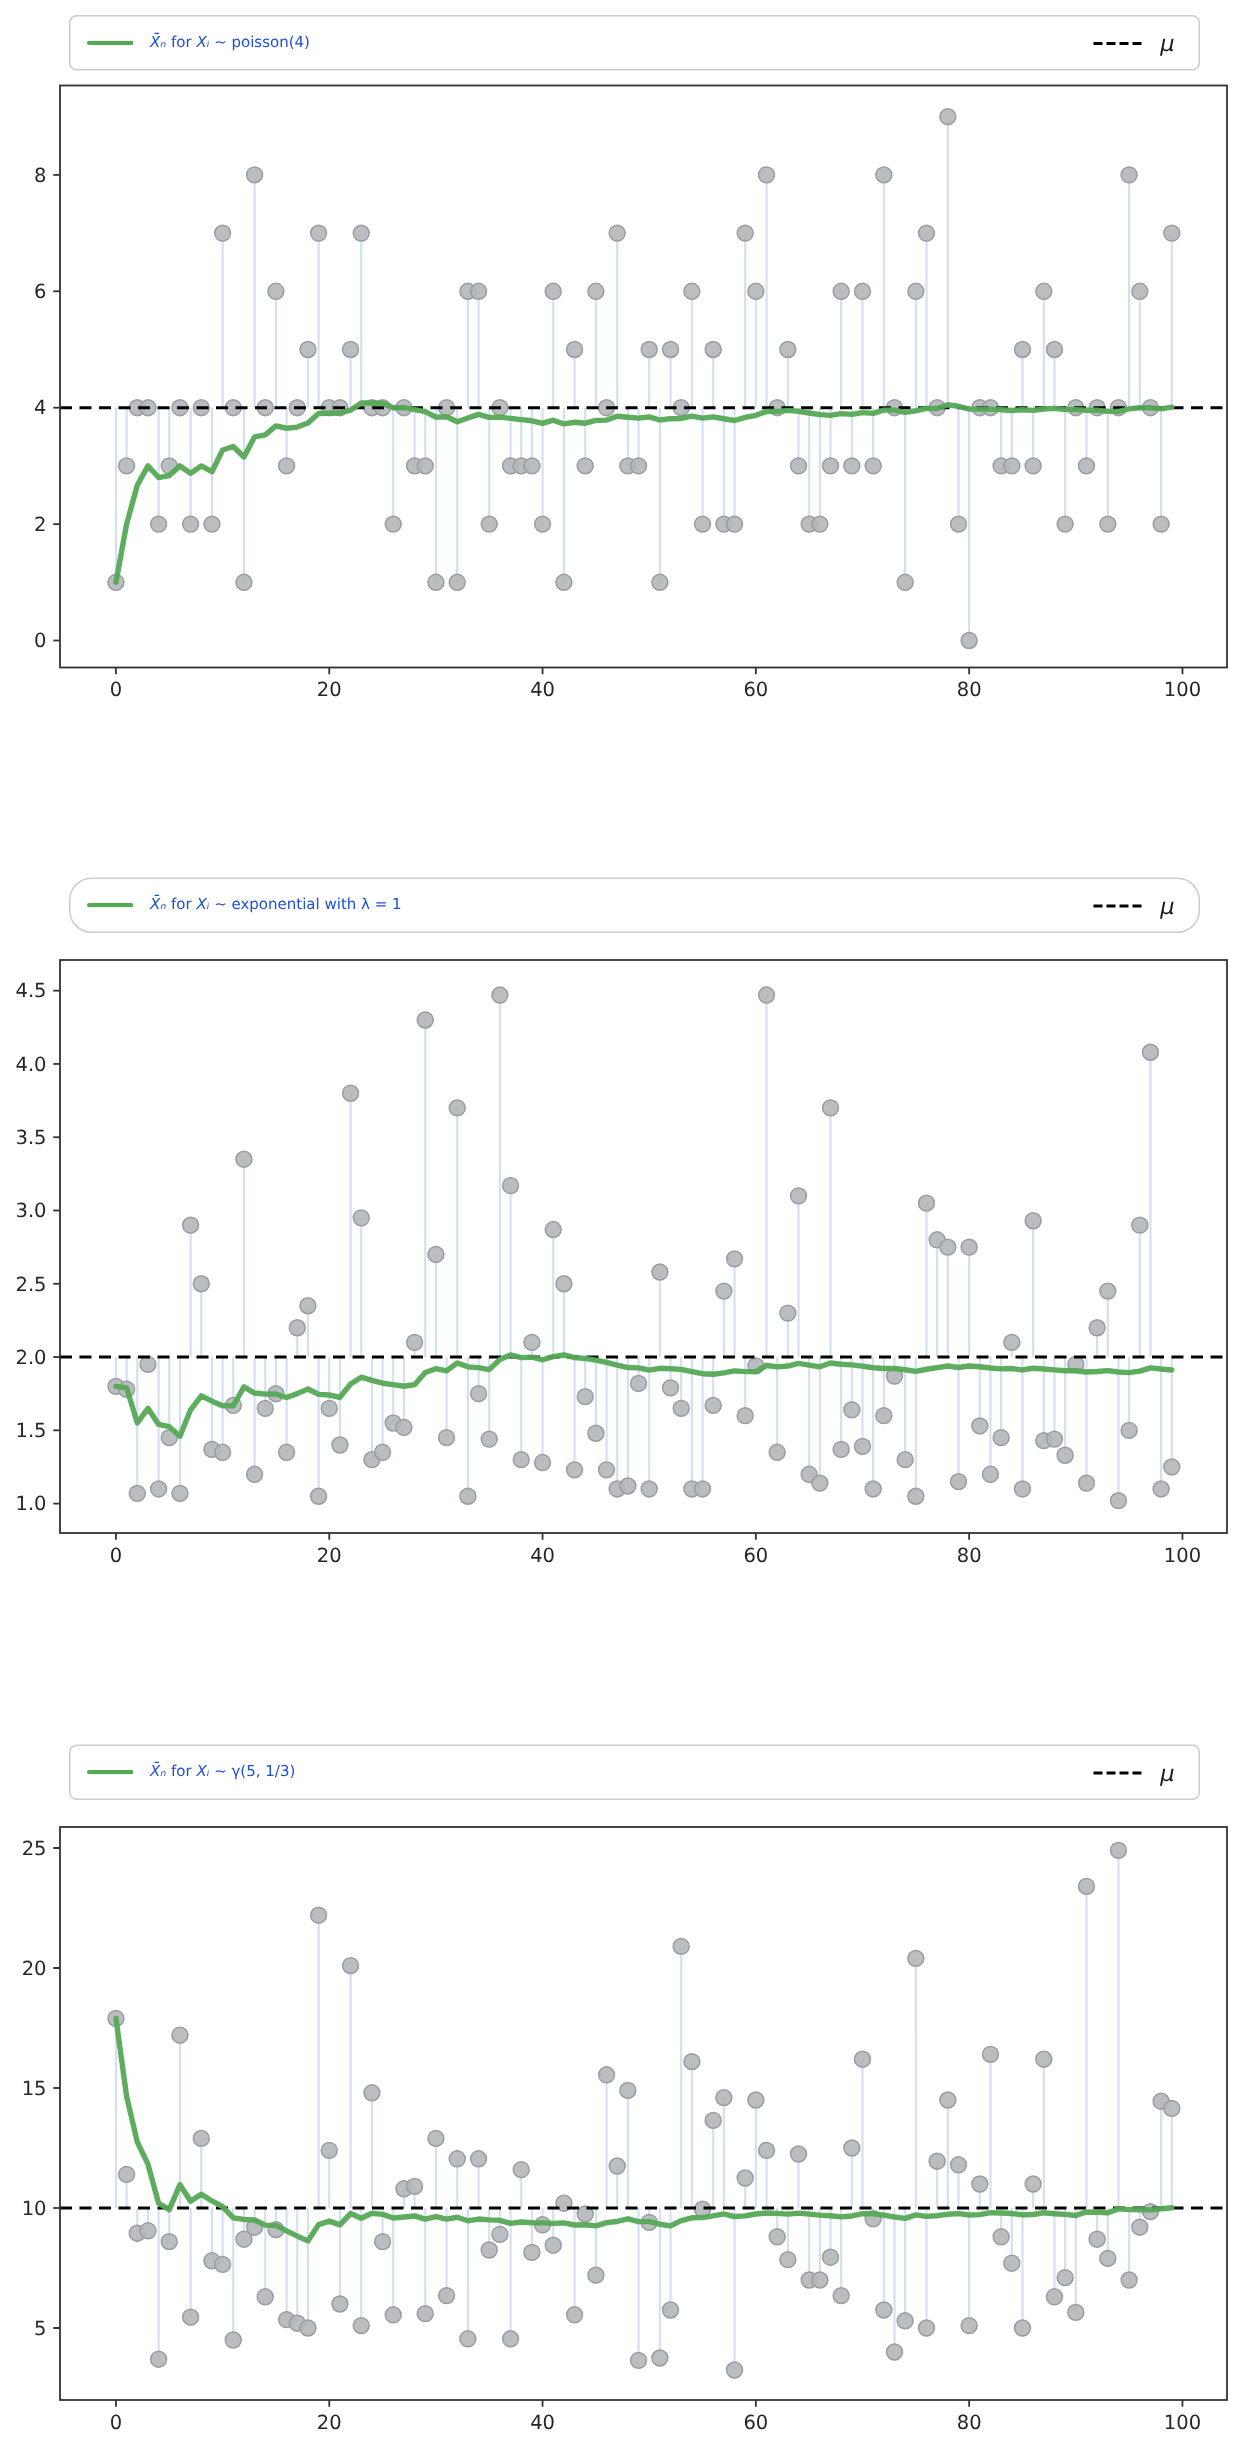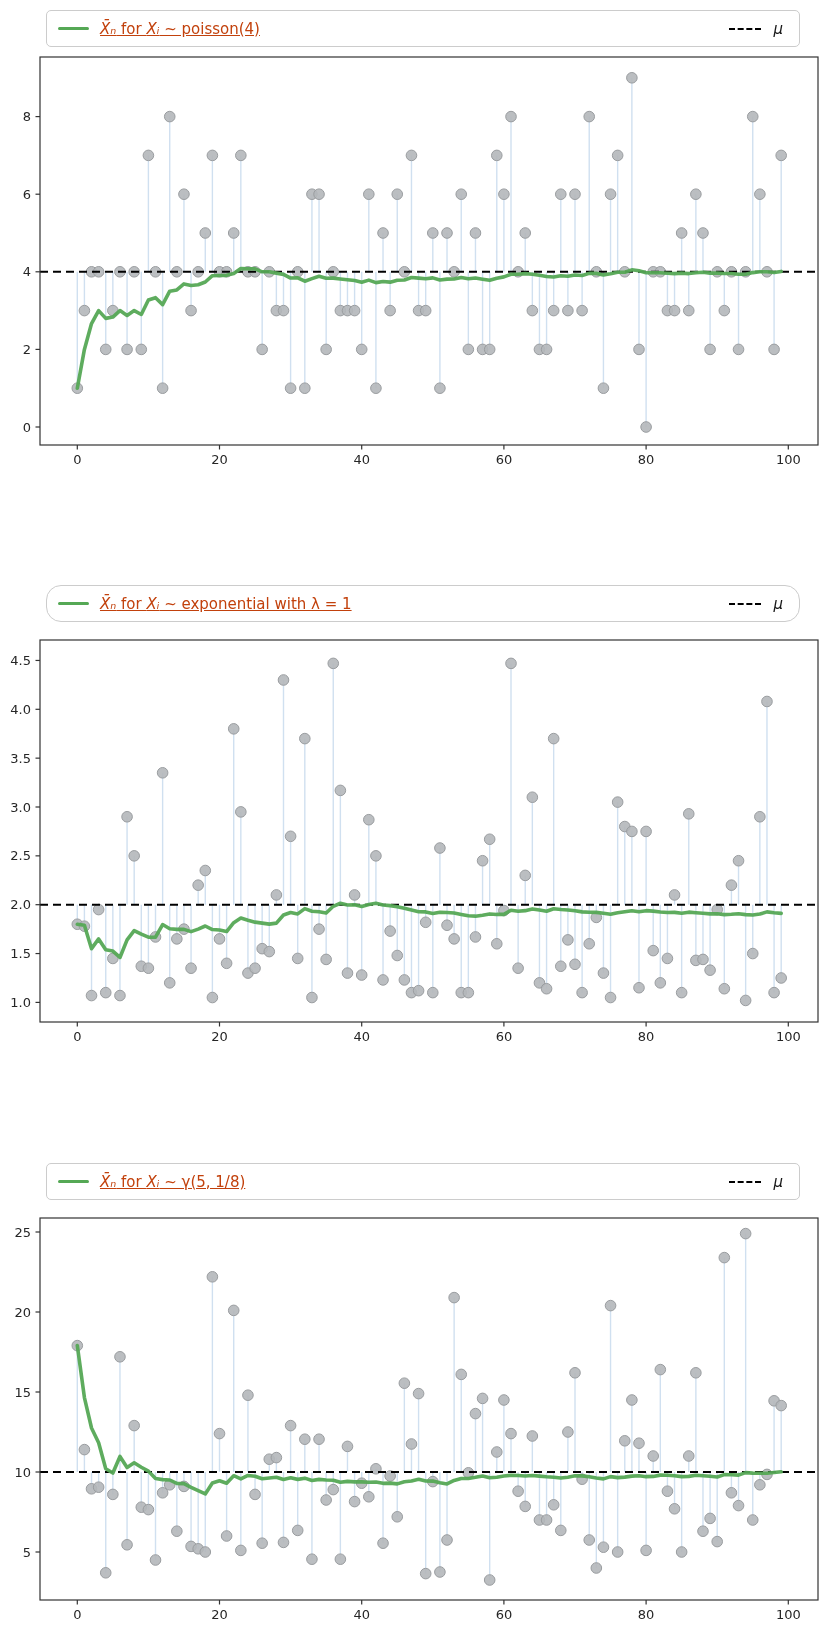--- a/index.html
+++ b/index.html
@@ -5,21 +5,21 @@
   html,body{margin:0;padding:0;background:#ffffff;}
   body{width:826px;height:1635px;position:relative;overflow:hidden;
        font-family:"DejaVu Sans",sans-serif;}
   .legend{position:absolute;left:46px;width:754px;height:37px;box-sizing:border-box;
           background:#ffffff;border:1px solid #cccccc;border-radius:5px;
           display:flex;align-items:center;justify-content:space-between;
           padding:0 16px 0 11px;z-index:2;}
   .legend-left,.legend-right{display:flex;align-items:center;}
   .swatch-line{width:31px;height:0;border-top:3.5px solid #55a855;margin-right:11px;border-radius:2px;}
   .swatch-dash{width:32px;height:0;border-top:2.5px dashed #000000;margin-right:12px;}
-  .legend-text{font-size:15px;color:#c2410c;white-space:pre;text-decoration:underline;}
+  .legend-text{font-size:10px;color:#1d4ed8;white-space:pre;}
   .math{font-style:italic;}
   .mu-label{font-size:15px;color:#1a1a1a;font-style:italic;}
   svg.chart{position:absolute;left:0;}
   svg text{font-family:"DejaVu Sans",sans-serif;font-size:13px;fill:#262626;}
 </style>
 </head>
 <body>
 
 <div class="legend" style="top:10px;">
   <div class="legend-left">
@@ -39,21 +39,21 @@
   </div>
   <div class="legend-right">
     <span class="swatch-dash"></span>
     <span class="mu-label">μ</span>
   </div>
 </div>
 
 <div class="legend" style="top:1163px;">
   <div class="legend-left">
     <span class="swatch-line"></span>
-    <span class="legend-text"><span class="math">X̄ₙ</span><span> for </span><span class="math">Xᵢ</span><span> ~ γ(5, 1/8)</span></span>
+    <span class="legend-text"><span class="math">X̄ₙ</span><span> for </span><span class="math">Xᵢ</span><span> ~ γ(5, 1/3)</span></span>
   </div>
   <div class="legend-right">
     <span class="swatch-dash"></span>
     <span class="mu-label">μ</span>
   </div>
 </div>
 
 <svg id="chart-0" class="chart" style="top:50px;" width="826" height="430" viewBox="0 0 826 430">
     <line x1="77.3" y1="221.8" x2="77.3" y2="338.2" stroke="#d0e0f0" stroke-width="1.4"></line>
     <line x1="84.41" y1="221.8" x2="84.41" y2="260.6" stroke="#d0e0f0" stroke-width="1.4"></line>

